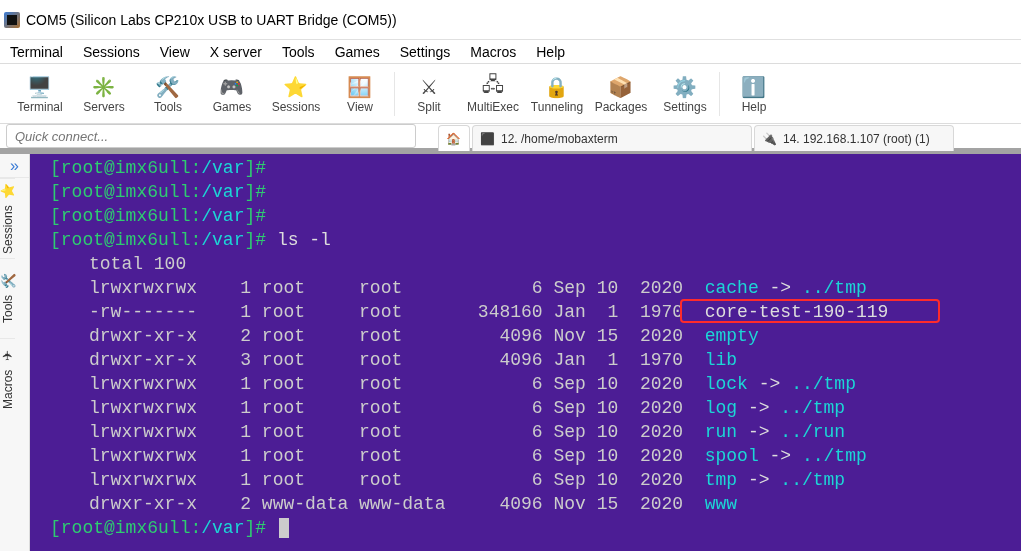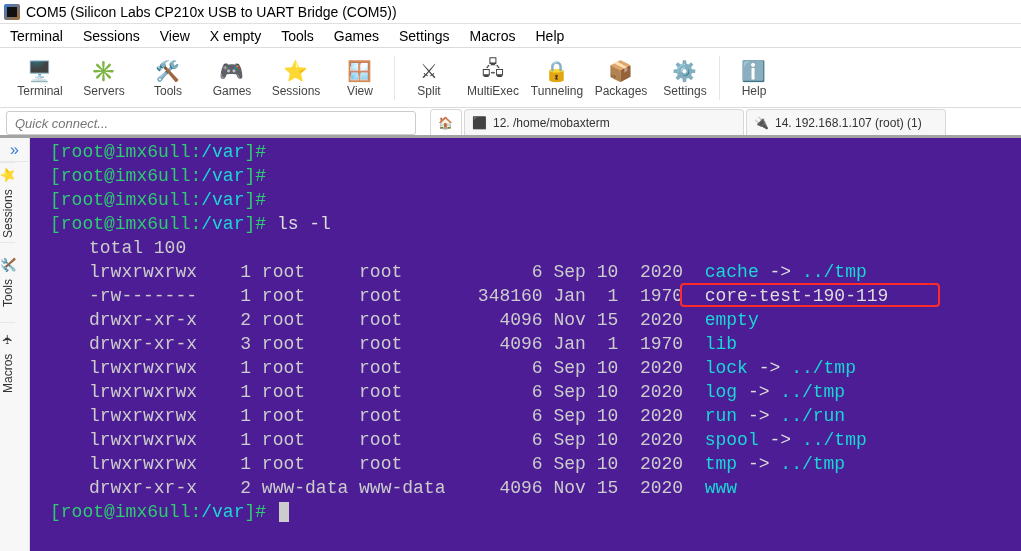--- a/index.html
+++ b/index.html
@@ -6,21 +6,21 @@
   body {
     margin: 0;
     font-family: "Segoe UI", Arial, sans-serif;
     font-size: 13px;
     background: #f0f0f0;
     width: 1021px;
     height: 551px;
     overflow: hidden;
   }
   .titlebar {
-    height: 24px;
+    height: 40px;
     background: #fff;
     display: flex;
     align-items: center;
     padding: 0 4px;
     border-bottom: 1px solid #e0e0e0;
   }
   .titlebar .app-icon {
     width: 16px; height: 16px; margin-right: 6px;
     background: linear-gradient(135deg, #3a7bd5, #a86e2e);
     border-radius: 2px;
@@ -70,24 +70,24 @@
     display:flex; align-items:center; justify-content:center;
     font-size: 20px;
   }
   .tool-sep {
     width:1px; height:44px; background:#e6e6e6; margin:0 2px;
   }
   .quickbar {
     height: 30px;
     background: #fff;
     display: flex;
-    align-items: flex-end;
+    align-items: center;
     padding: 0 6px;
-    gap: 4px;
-    border-bottom: 3px solid #a3a3a3;
+    gap: 12px;
+    border-bottom: 6px solid #a3a3a3;
   }
   .quick-input {
     flex: 0 0 410px;
     height: 24px;
     border: 1px solid #ccc;
     border-radius: 3px;
     padding: 0 8px;
     font-size: 13px;
     color: #888;
     background:#fff;
@@ -190,21 +190,21 @@
 
 <div class="titlebar">
   <span class="app-icon"></span>
   <span class="title-text">COM5  (Silicon Labs CP210x USB to UART Bridge (COM5))</span>
 </div>
 
 <div class="menubar" id="menubar">
     <span class="menu-item">Terminal</span>
     <span class="menu-item">Sessions</span>
     <span class="menu-item">View</span>
-    <span class="menu-item">X empty</span>
+    <span class="menu-item">X server</span>
     <span class="menu-item">Tools</span>
     <span class="menu-item">Games</span>
     <span class="menu-item">Settings</span>
     <span class="menu-item">Macros</span>
     <span class="menu-item">Help</span>
   </div>
 
 <div class="toolbar" id="toolbar">
     <div class="tool-btn">
       <div class="ico">🖥️</div>

